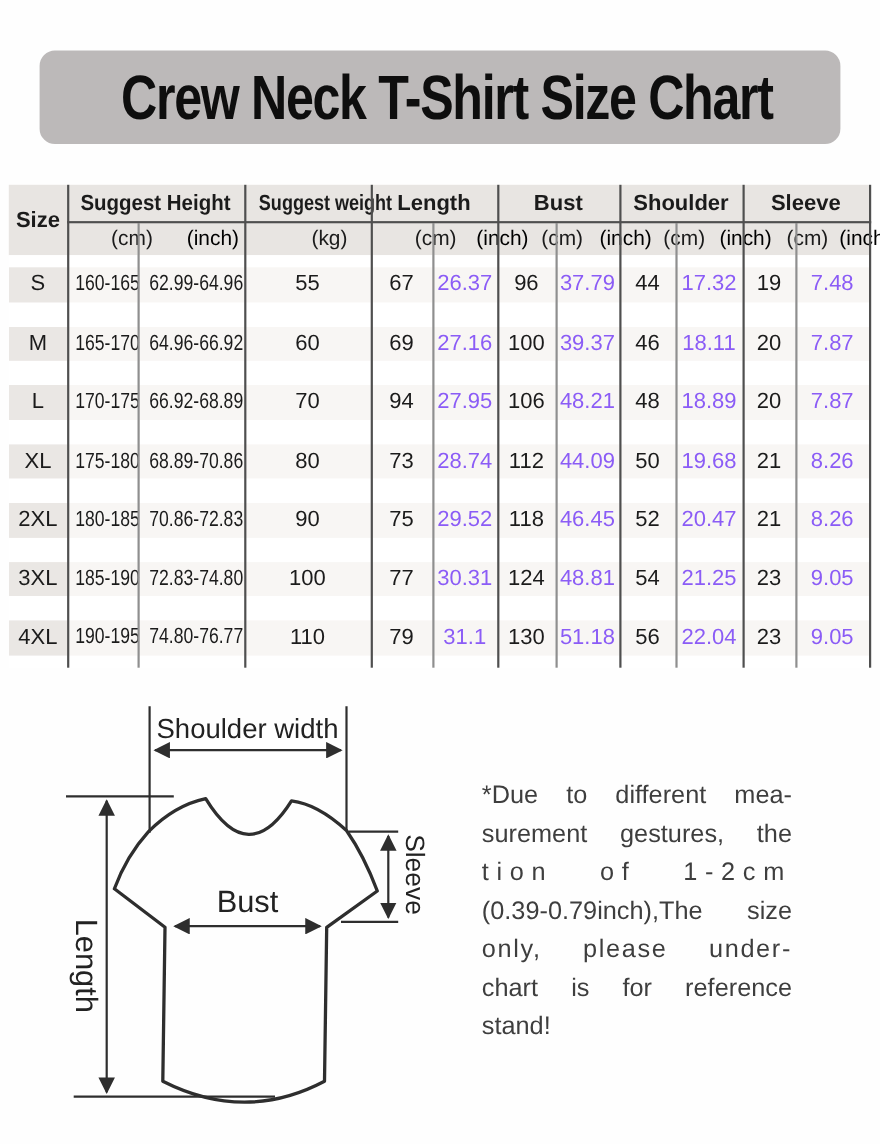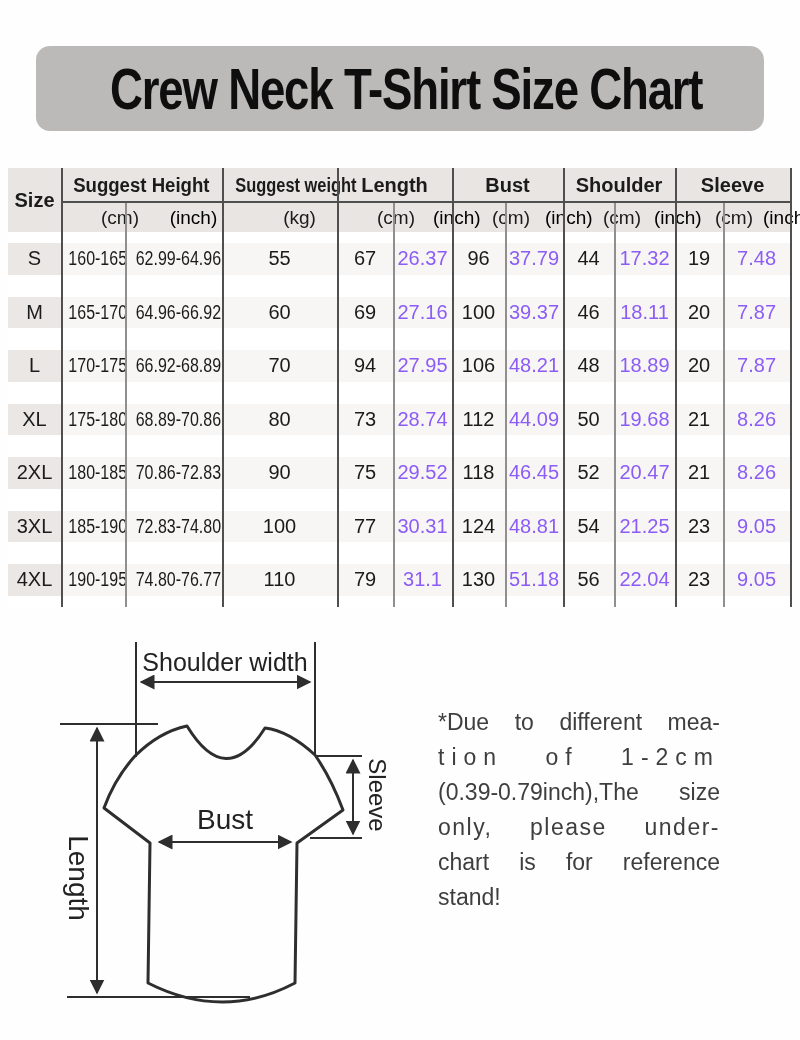--- a/index.html
+++ b/index.html
@@ -264,20 +264,21 @@
     <text x="341" y="167" font-size="24" text-anchor="middle" transform="rotate(90 341 167)">Sleeve</text>
 
     <line x1="32" y1="96" x2="130" y2="96" stroke="#2e2e2e" stroke-width="2"></line>
     <line x1="39" y1="369" x2="222" y2="369" stroke="#2e2e2e" stroke-width="2"></line>
     <line x1="69" y1="100" x2="69" y2="365" stroke="#2e2e2e" stroke-width="2" marker-start="url(#arr)" marker-end="url(#arr)"></line>
     <text x="41" y="250" font-size="28" text-anchor="middle" transform="rotate(90 41 250)">Length</text>
   </svg>
 
   <div class="note">
     <div class="note-line">*Due to different mea-</div>
+    <div class="note-line">surement gestures, the</div>
     <div class="note-line sp8">tion of 1-2cm</div>
     <div class="note-line">(0.39-0.79inch),The size</div>
     <div class="note-line sp2">only, please under-</div>
     <div class="note-line">chart is for reference</div>
     <div class="note-line last">stand!</div>
   </div>
 
 </div>
 
 </body></html>

